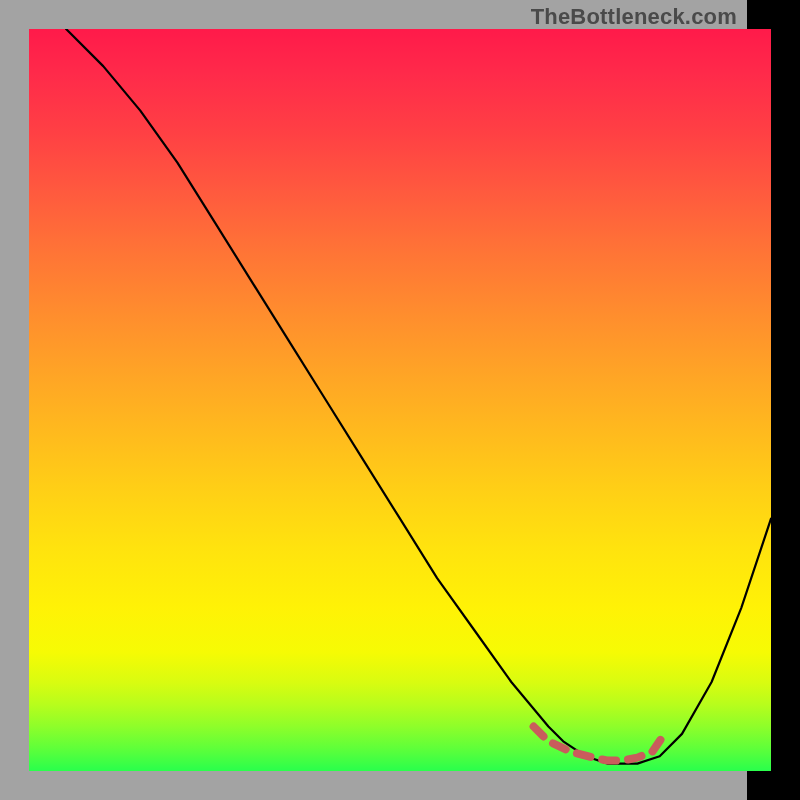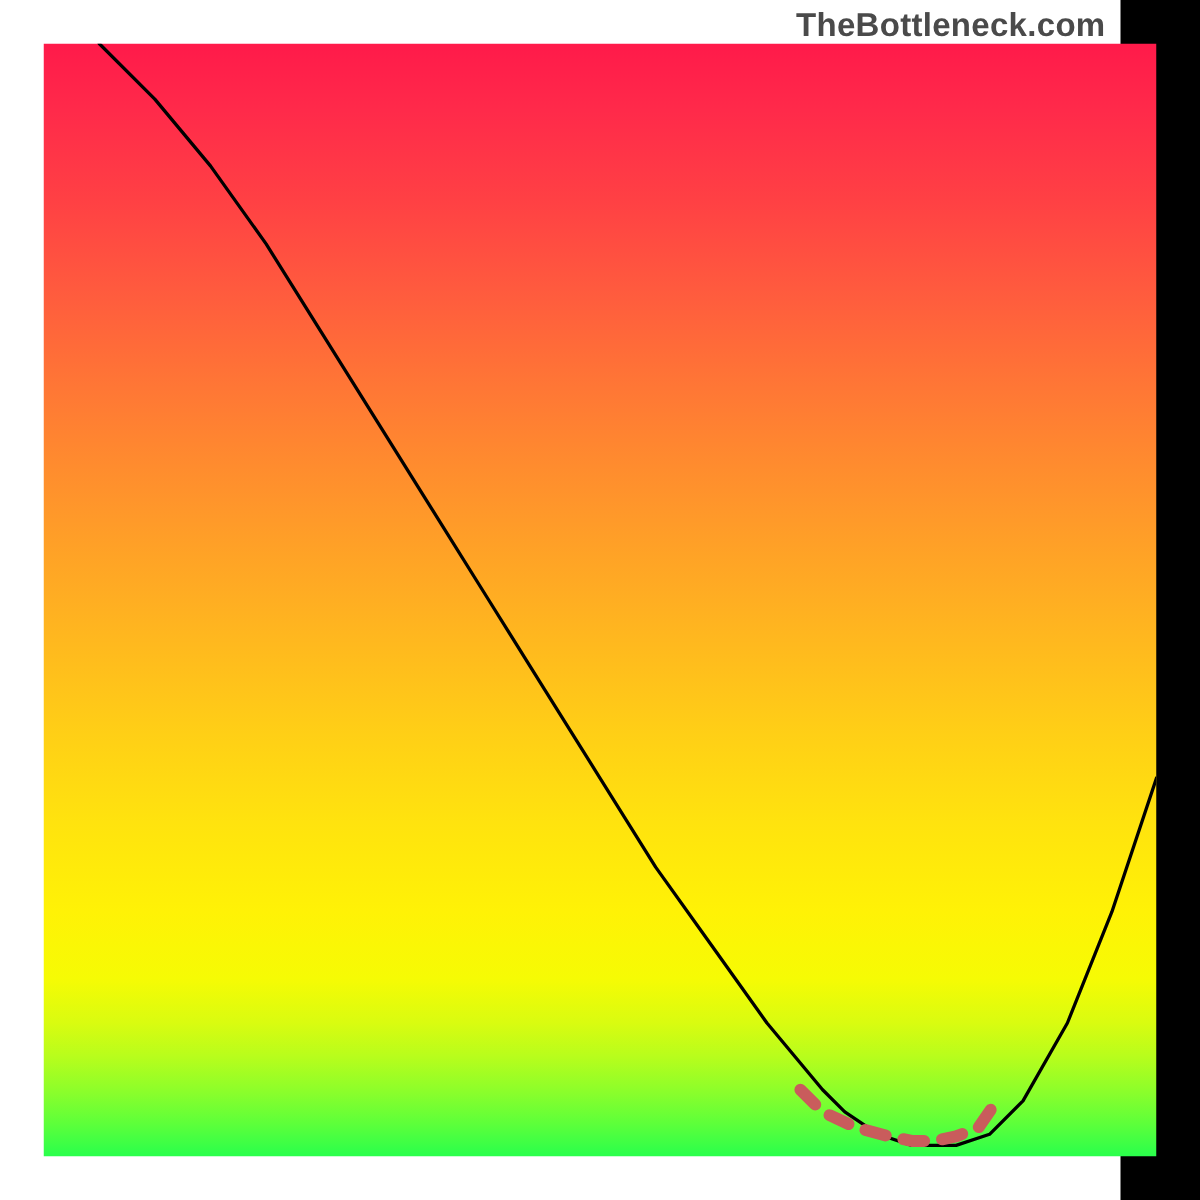--- a/index.html
+++ b/index.html
@@ -1,21 +1,21 @@
 <!DOCTYPE html>
 <html><head>
 <meta charset="utf-8">
 <style>
   * { margin: 0; padding: 0; box-sizing: border-box; }
   html, body { width: 800px; height: 800px; background: #000; overflow: hidden; }
   .frame {
     position: relative;
     width: 747px;
     height: 800px;
-    background: #ffffff;
+    background: #a3a3a3;
   }
   .watermark {
     position: absolute;
     top: 4px;
     right: 10px;
     font-family: Arial, Helvetica, sans-serif;
     font-size: 22px;
     font-weight: 600;
     color: #4a4a4a;
     letter-spacing: 0.2px;

